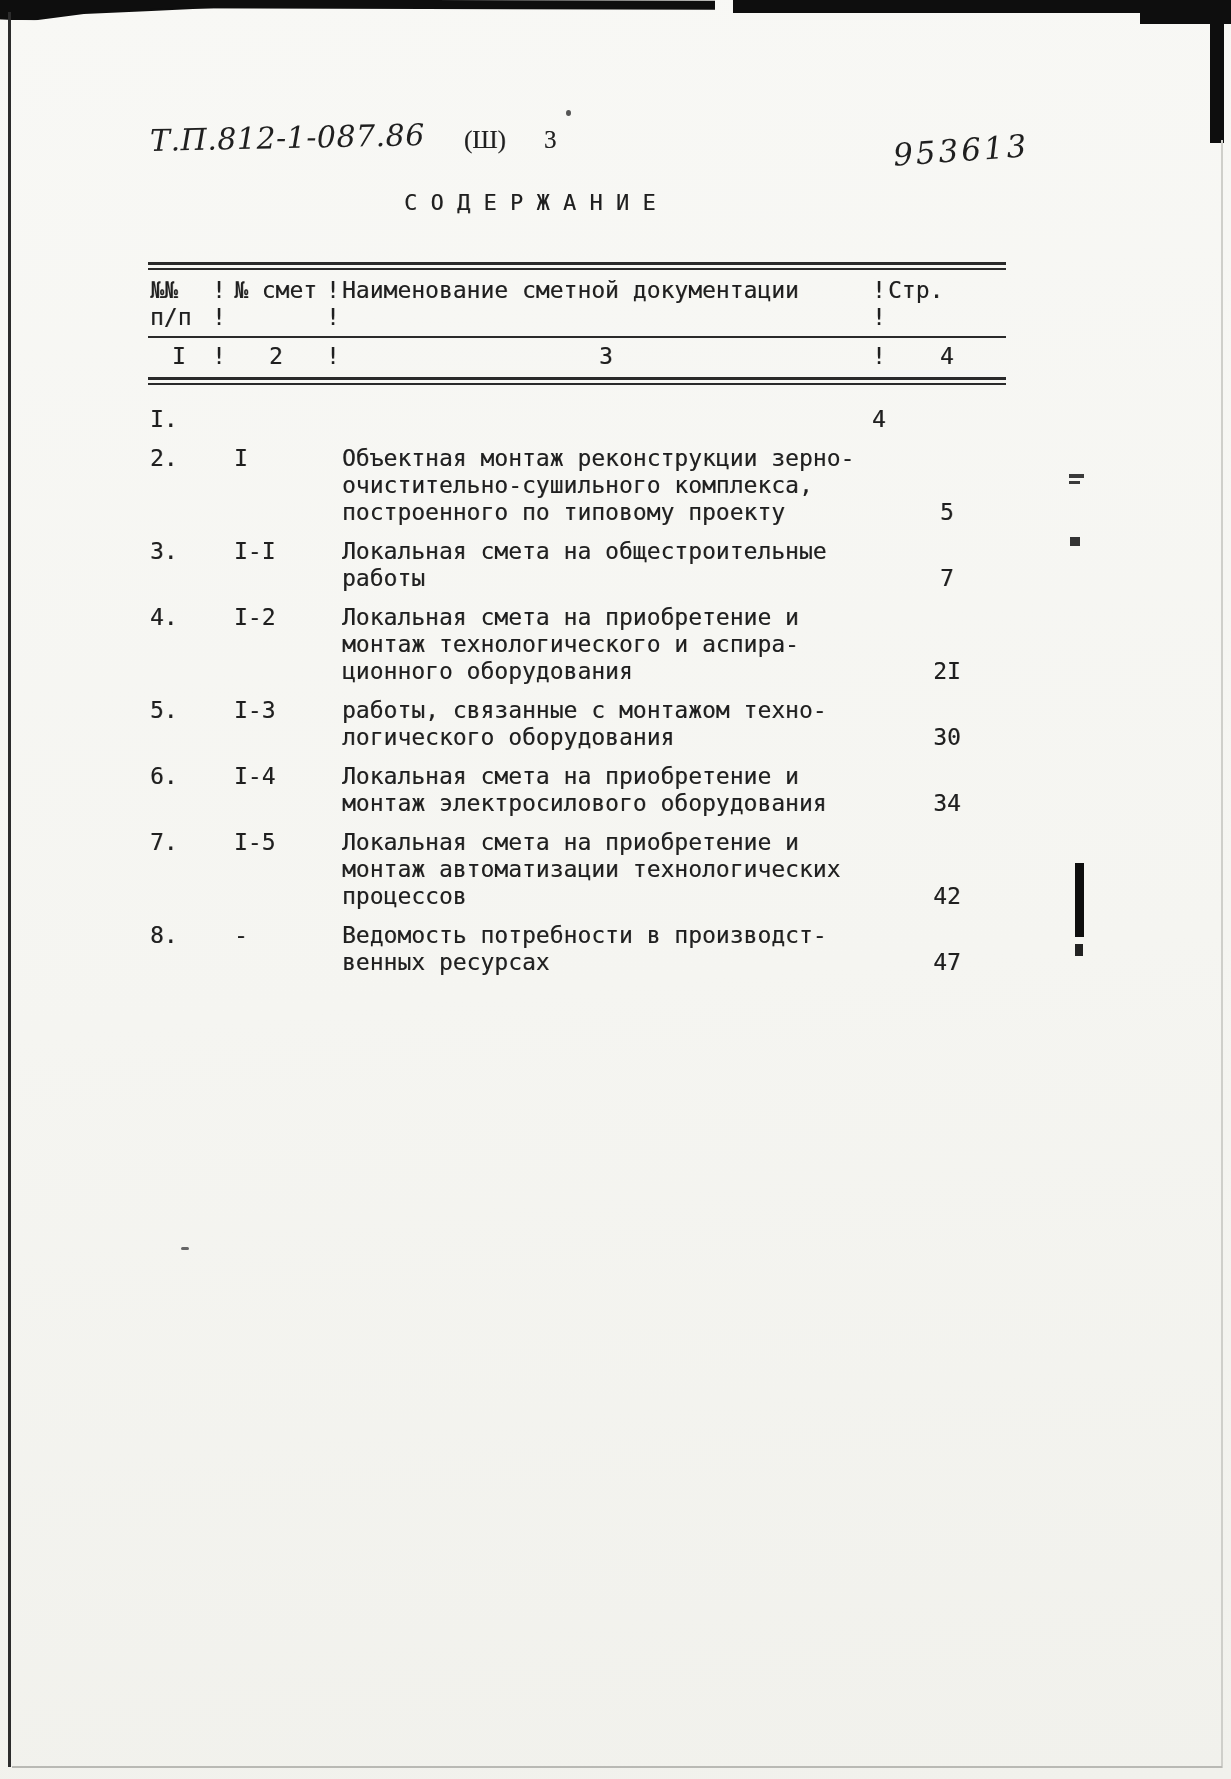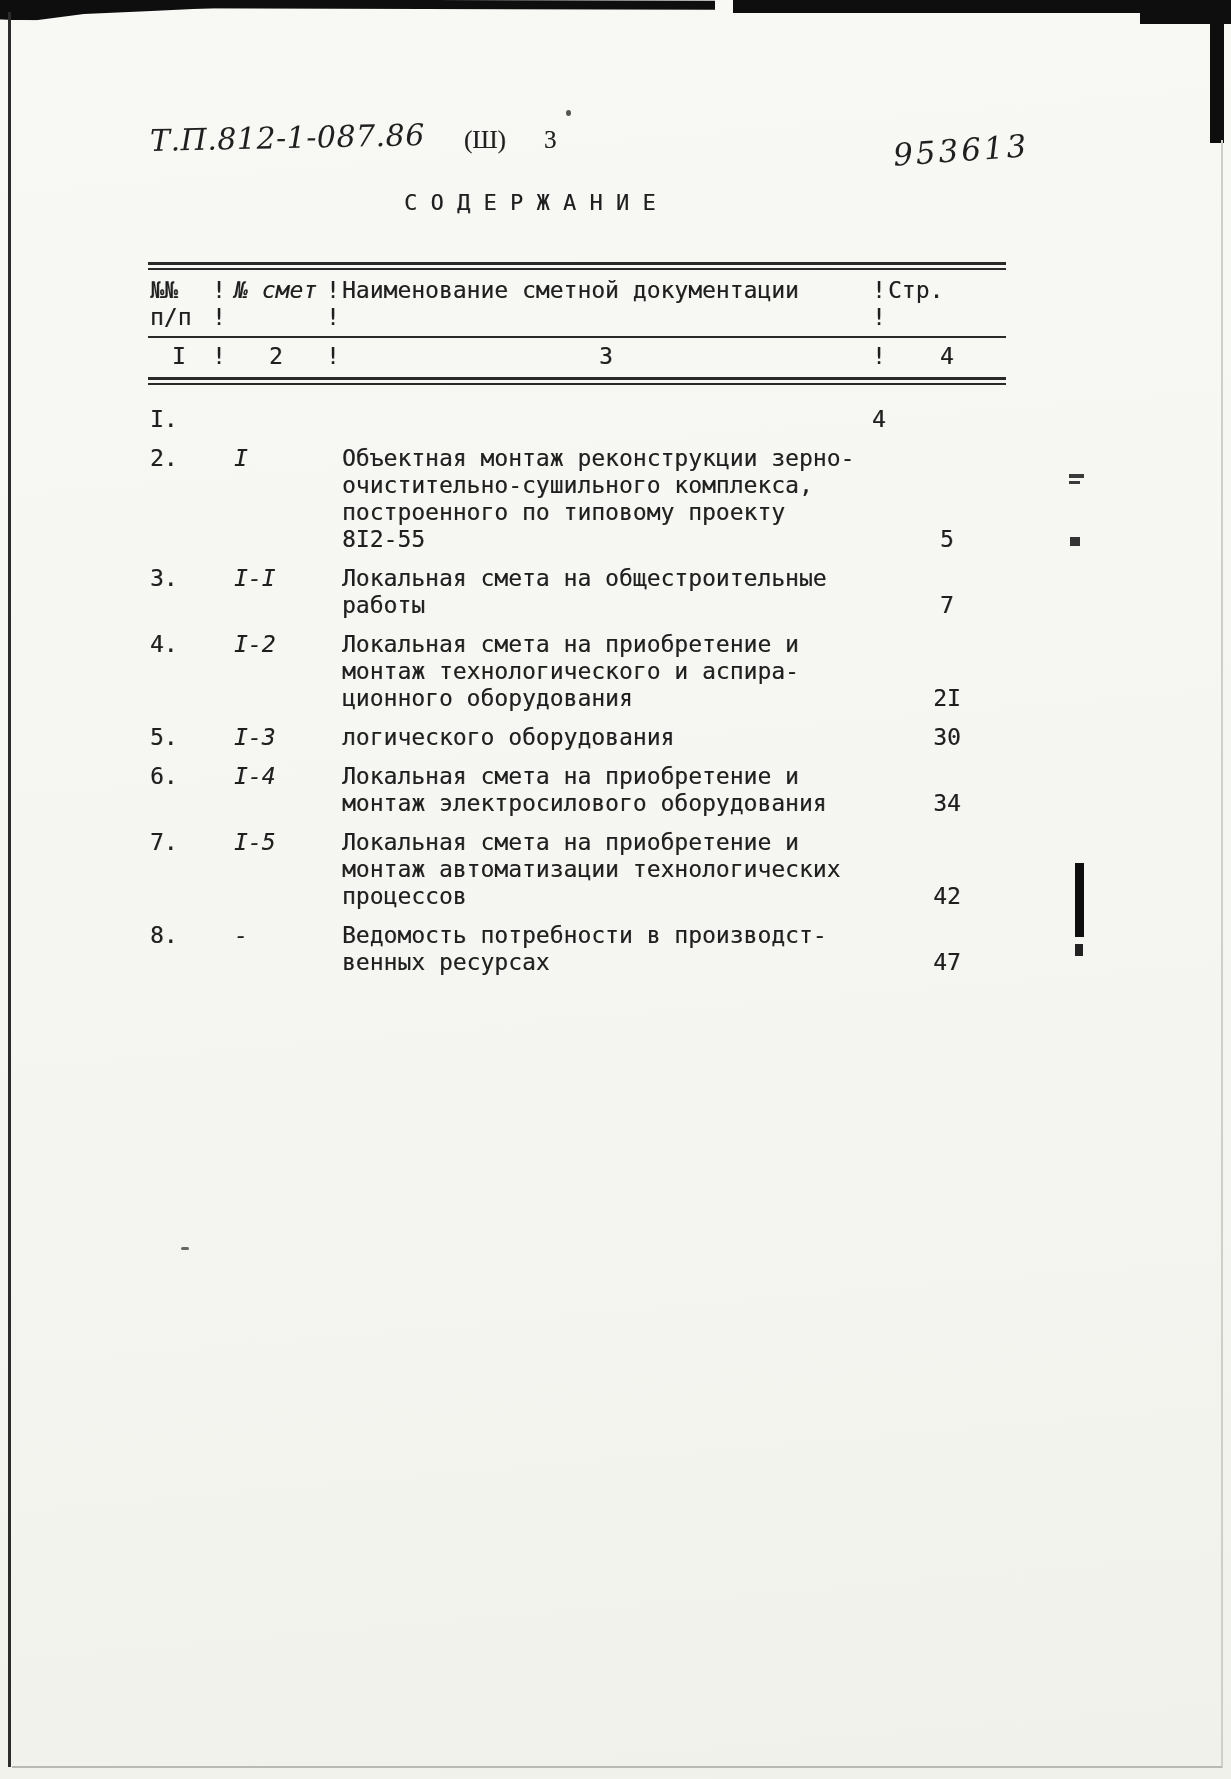--- a/index.html
+++ b/index.html
@@ -23,21 +23,21 @@
   
   .table { position:absolute; left:148px; top:262px; width:858px; font-size:23px; }
   .rule-double { height:8px; border-top:3px solid #2a2a2a; border-bottom:2px solid #2a2a2a; }
   .rule-single { height:2px; background:#2a2a2a; }
   .grid { display:grid; grid-template-columns:62px 18px 96px 18px 528px 18px 118px; }
   .hrow { padding:7px 0 5px; line-height:27px; }
   .nrow { padding:5px 0 7px; line-height:27px; }
   .nrow .c { text-align:center; }
   .c.sep   { text-align:center; }
   .c.num   { padding-left:2px; }
-  .c.smeta { padding-left:6px;font-style:italic; }
+  .c.smeta { padding-left:6px; }
   .c.name  { }
   .c.page  { text-align:center; }
   .hrow .c3, .hrow .c4 { text-align:left; }
   .tbody { padding-top:21px; }
   .trow { margin-bottom:12px; line-height:27px; }
   .trow .c.page { align-self:end; }
 
   
   .art { position:absolute; background:#0e0e0e; }
   .a-top1 { left:-6px; top:-8px; width:225px; height:30px; transform:rotate(1.2deg);
@@ -129,21 +129,20 @@
 
       <div class="grid trow">
         <div class="c num">2.</div>
         <div class="c sep"></div>
         <div class="c smeta">I</div>
         <div class="c sep"></div>
         <div class="c name">
           <div>Объектная монтаж реконструкции зерно-</div>
           <div>очистительно-сушильного комплекса,</div>
           <div>построенного по типовому проекту</div>
-          <div>8I2-55</div>
         </div>
         <div class="c sep"></div>
         <div class="c page">5</div>
       </div>
 
       <div class="grid trow">
         <div class="c num">3.</div>
         <div class="c sep"></div>
         <div class="c smeta">I-I</div>
         <div class="c sep"></div>
@@ -168,20 +167,21 @@
         <div class="c sep"></div>
         <div class="c page">2I</div>
       </div>
 
       <div class="grid trow">
         <div class="c num">5.</div>
         <div class="c sep"></div>
         <div class="c smeta">I-3</div>
         <div class="c sep"></div>
         <div class="c name">
+          <div>работы, связанные с монтажом техно-</div>
           <div>логического оборудования</div>
         </div>
         <div class="c sep"></div>
         <div class="c page">30</div>
       </div>
 
       <div class="grid trow">
         <div class="c num">6.</div>
         <div class="c sep"></div>
         <div class="c smeta">I-4</div>

